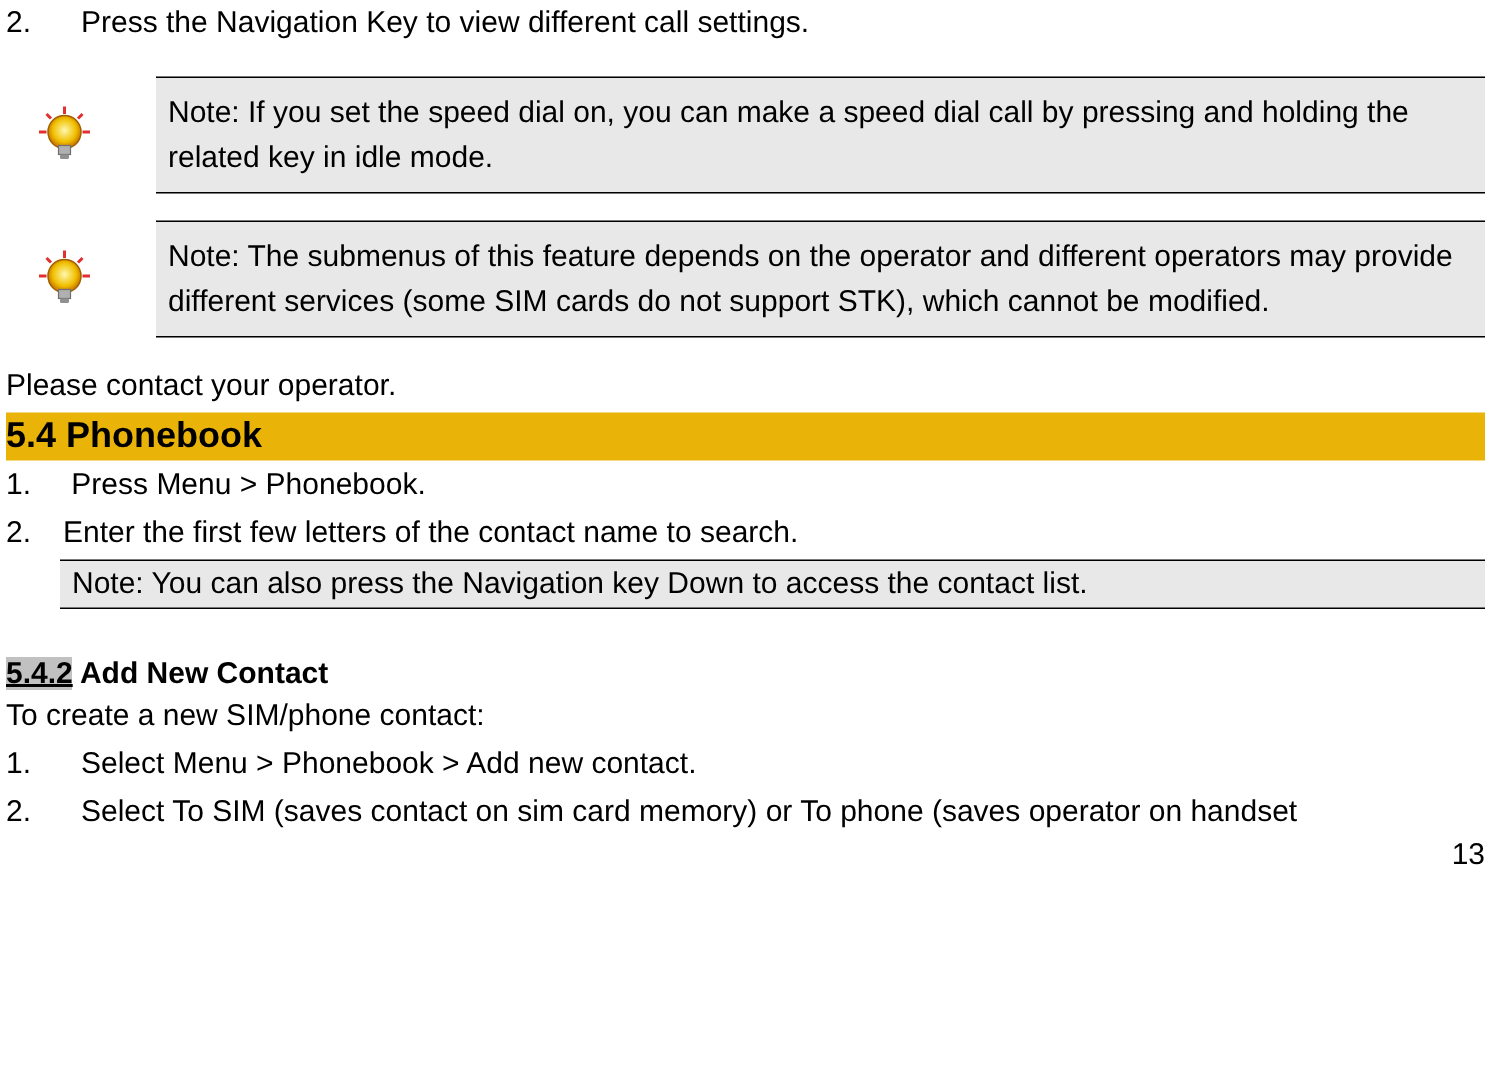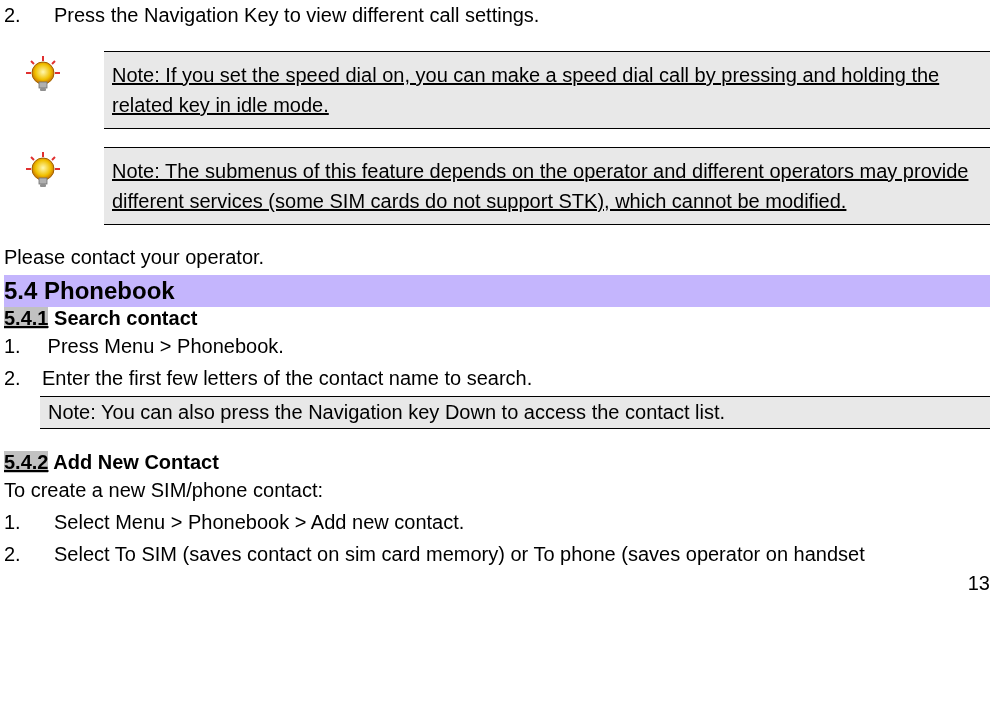--- a/index.html
+++ b/index.html
@@ -15,23 +15,22 @@
     }
     .ol-item {
       margin: 4px 0 24px 0;
     }
     .ol-num {
       display: inline-block;
       width: 50px;
     }
     .note-row {
       display: flex;
-      align-items: flex-start;
+      align-items: center;
       margin: 8px 0 18px 0;
-      text-decoration: underline;
     }
     .note-icon-cell {
       width: 84px;
       flex-shrink: 0;
       display: flex;
       justify-content: flex-start;
       padding-top: 2px;
       padding-left: 16px;
     }
     .note-box {
@@ -41,31 +40,31 @@
       background: #e8e8e8;
       padding: 8px 8px;
       line-height: 1.5;
     }
     .note-box-plain {
       margin-left: 36px;
       border-top: 1px solid #000;
       border-bottom: 1px solid #000;
       background: #e8e8e8;
       padding: 4px 8px;
-      margin-bottom: 22px;
+      margin-bottom: 32px;
     }
     .section-heading {
       background: #c1c1c1;
       font-weight: bold;
       font-size: 24px;
       padding: 4px 0;
       margin: 8px 0 18px 0;
     }
     .section-heading-sm {
-      background: #c4b5fd;
+      background: #eab308;
       font-weight: bold;
       font-size: 24px;
       padding: 2px 0;
       margin: 4px 0 0 0;
     }
     .sub-heading {
       font-weight: bold;
       font-size: 20px;
       margin: 0;
       padding: 0;
@@ -140,21 +139,20 @@
     </div>
     <div class="note-box">
       <span>Note: The submenus of this feature depends on the operator and different operators may provide different services (some SIM cards do not support STK), which cannot be modified.</span>
     </div>
   </div>
 
   <div class="para">Please contact your operator.</div>
 
   <div class="section-heading-sm">5.4 Phonebook</div>
 
-  <div class="sub-heading"><span class="uline">5.4.1</span><span> Search contact</span></div>
 
   <div class="para">
     <span class="ol-num" style="width:38px">1.</span><span> Press </span><span class="bold">Menu &gt; Phonebook</span><span>.</span>
   </div>
 
   <div class="para">
     <span class="ol-num" style="width:38px">2.</span><span>Enter the first few letters of the contact name to search.</span>
   </div>
 
   <div class="note-box-plain">

